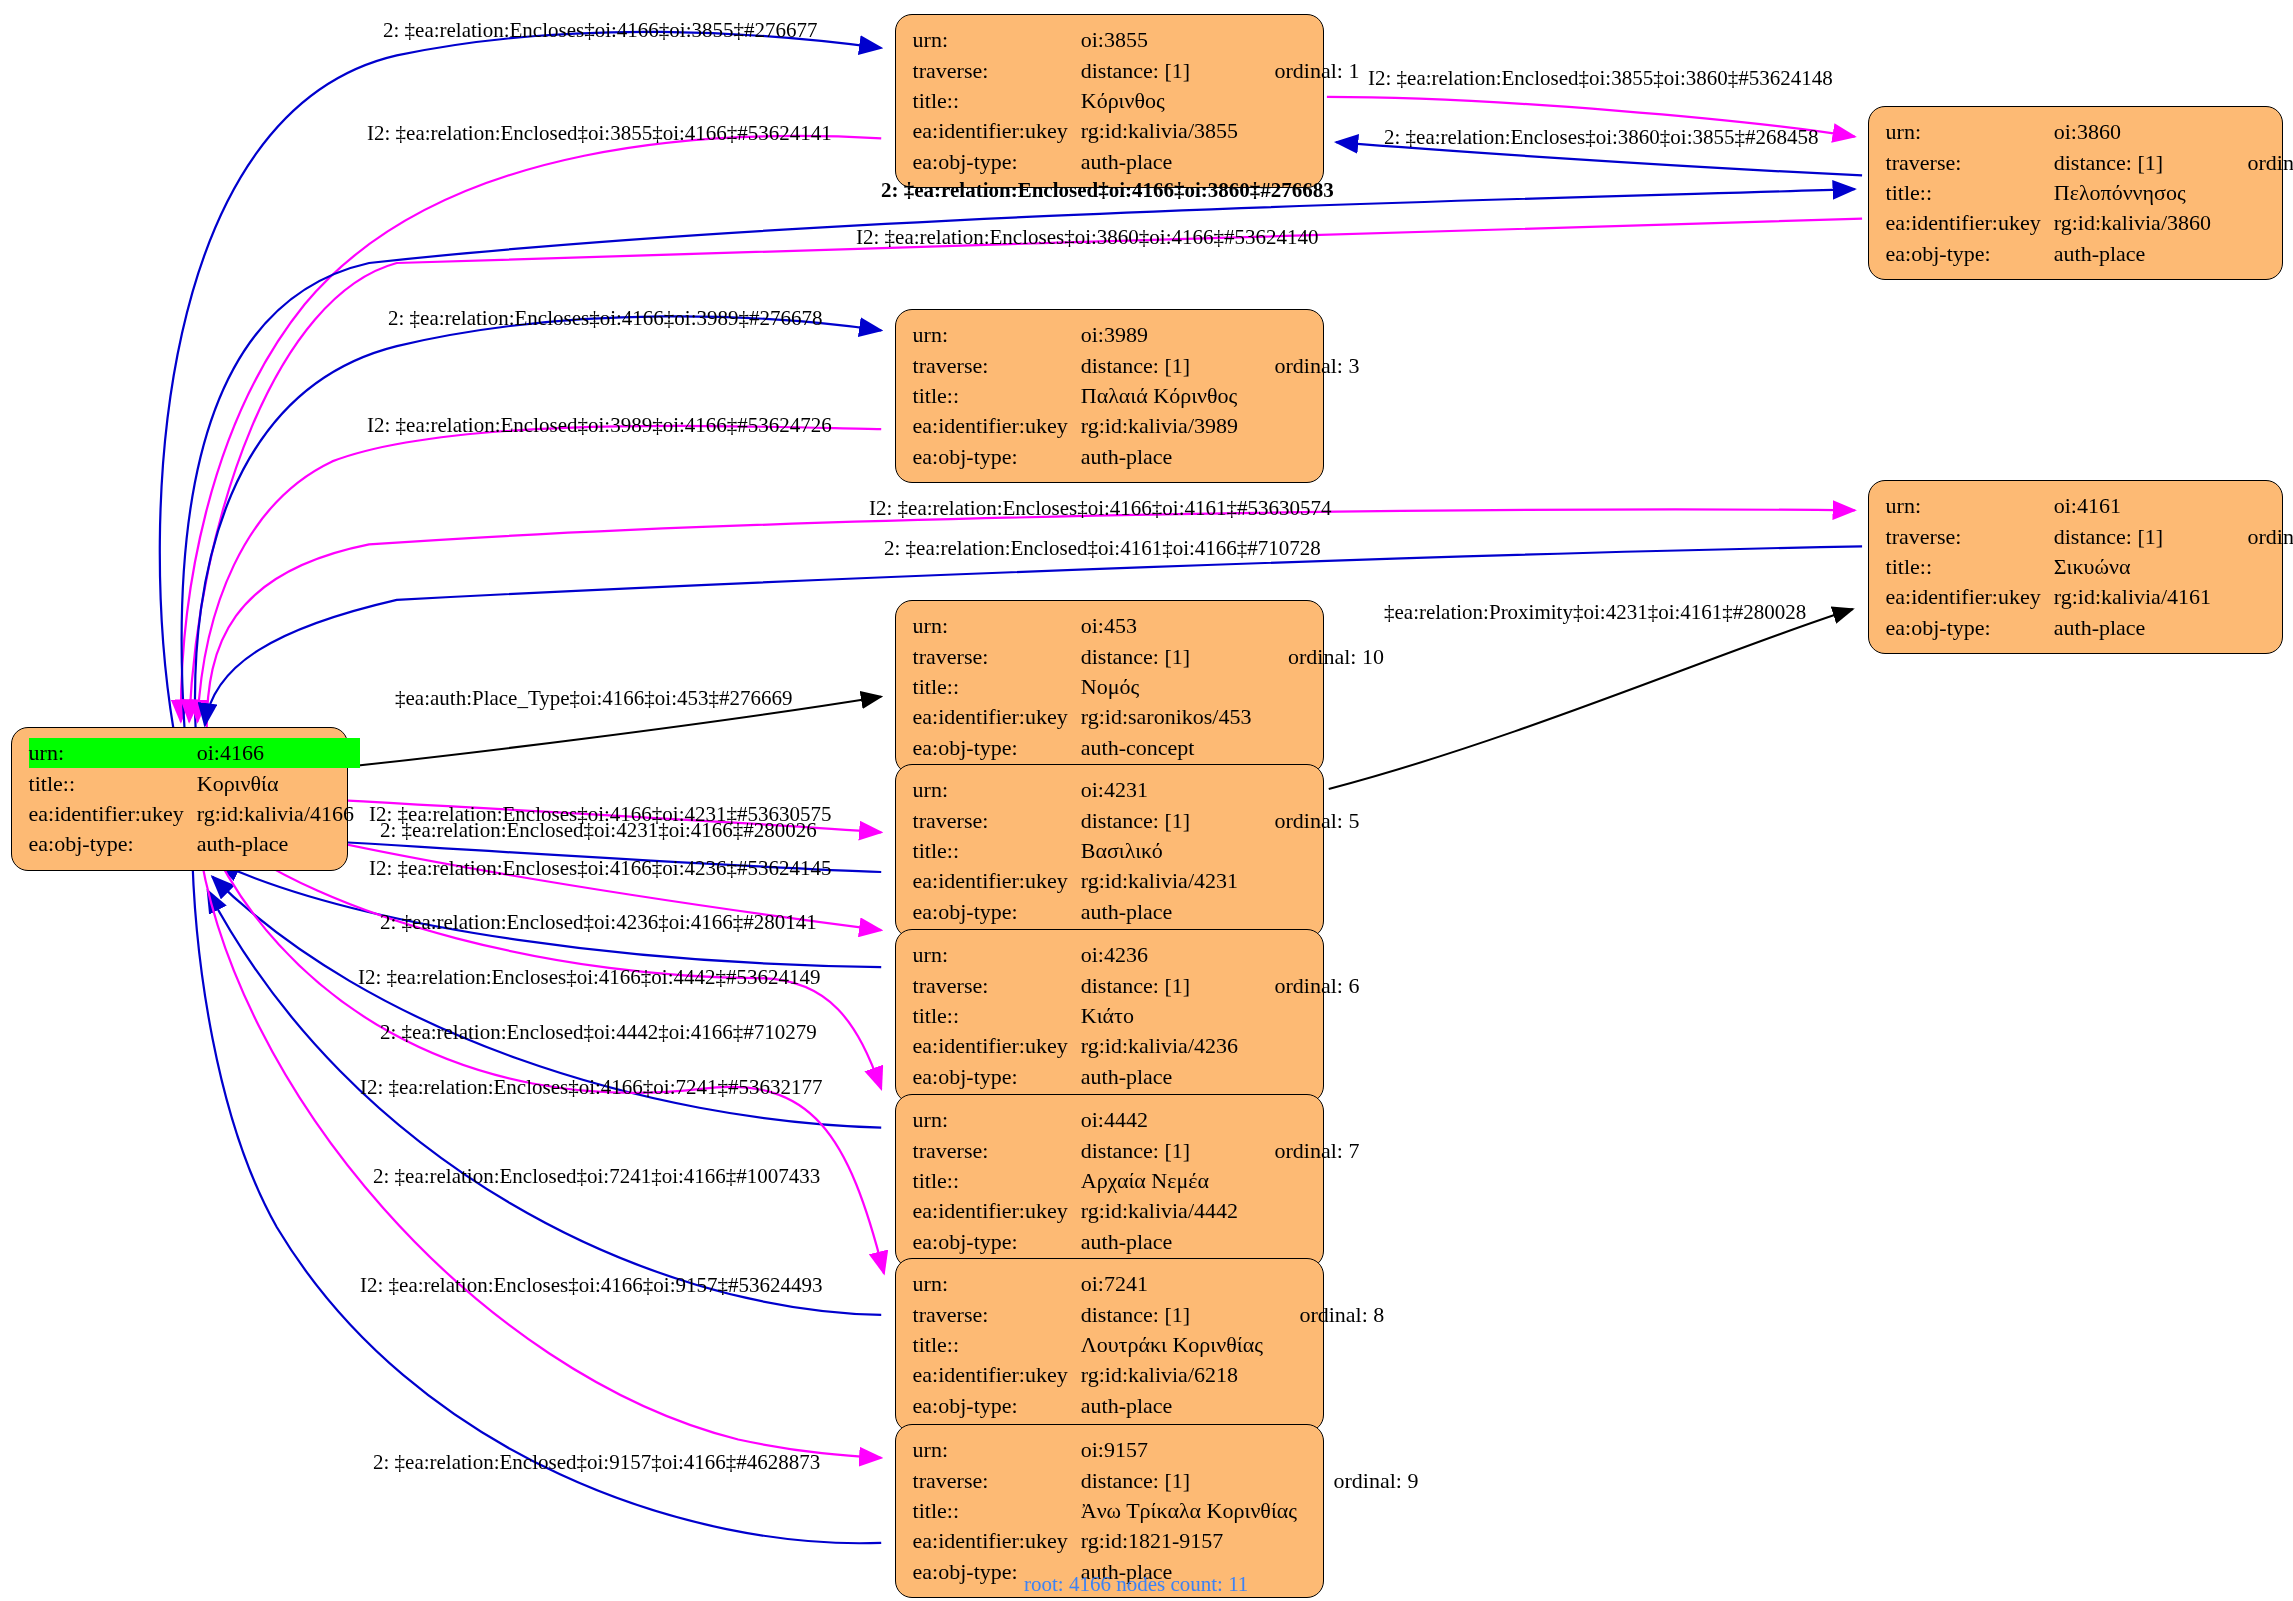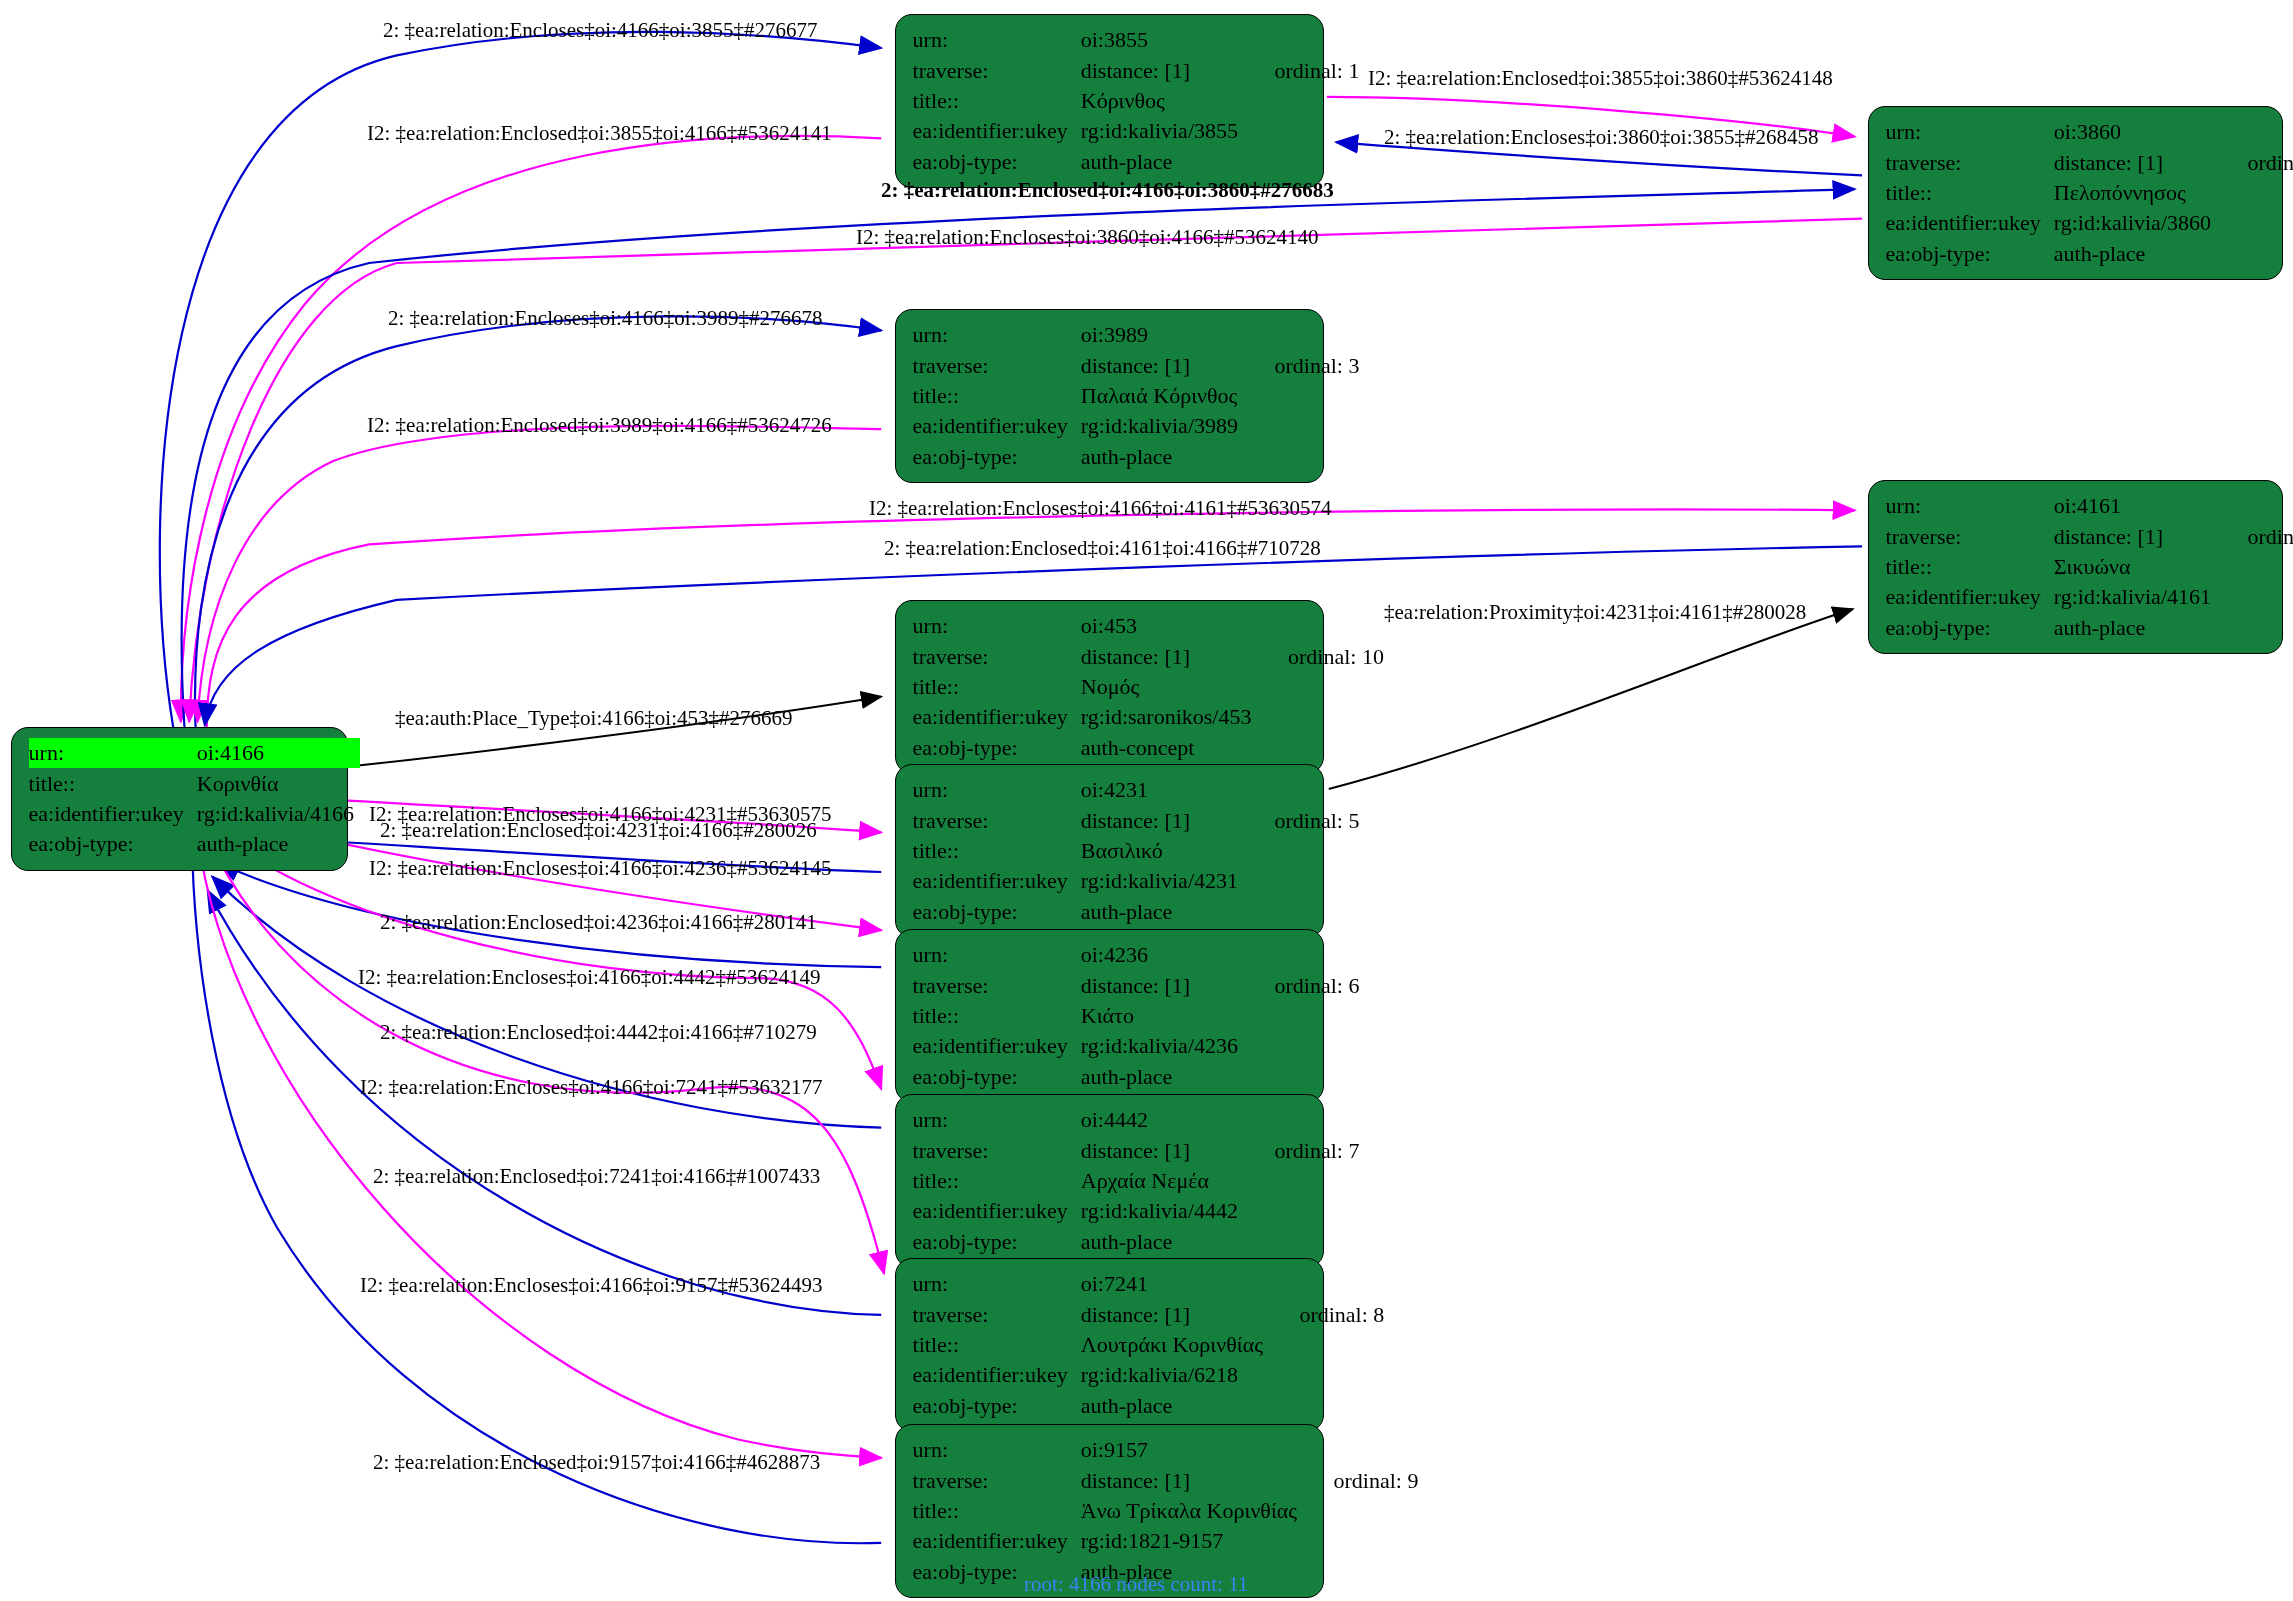--- a/index.html
+++ b/index.html
@@ -23,21 +23,21 @@
     top: 0;
     width: 2293px;
     height: 1601px;
     pointer-events: none;
   }
   .node {
     position: absolute;
     box-sizing: border-box;
     border: 1.5px solid #000000;
     border-radius: 17px;
-    background: #15803d;
+    background: #fdba74;
     padding: 10px 14.8px 10px 16.6px;
   }
   .node table {
     border-collapse: collapse;
     font-size: 22px;
     line-height: 1.0;
   }
   .node td {
     padding: 4.2px 0 4.2px 0;
     white-space: nowrap;
@@ -485,21 +485,21 @@
   <div class="edge-label" style="left:367px;  top:123px;">I2: ‡ea:relation:Enclosed‡oi:3855‡oi:4166‡#53624141</div>
   <div class="edge-label" style="left:1368px; top:68px;">I2: ‡ea:relation:Enclosed‡oi:3855‡oi:3860‡#53624148</div>
   <div class="edge-label" style="left:1384px; top:127px;">2: ‡ea:relation:Encloses‡oi:3860‡oi:3855‡#268458</div>
   <div class="edge-label" style="left:881px;  top:180px;font-weight:bold;">2: ‡ea:relation:Enclosed‡oi:4166‡oi:3860‡#276683</div>
   <div class="edge-label" style="left:856px;  top:227px;">I2: ‡ea:relation:Encloses‡oi:3860‡oi:4166‡#53624140</div>
   <div class="edge-label" style="left:388px;  top:308px;">2: ‡ea:relation:Encloses‡oi:4166‡oi:3989‡#276678</div>
   <div class="edge-label" style="left:367px;  top:415px;">I2: ‡ea:relation:Enclosed‡oi:3989‡oi:4166‡#53624726</div>
   <div class="edge-label" style="left:869px;  top:498px;">I2: ‡ea:relation:Encloses‡oi:4166‡oi:4161‡#53630574</div>
   <div class="edge-label" style="left:884px;  top:538px;">2: ‡ea:relation:Enclosed‡oi:4161‡oi:4166‡#710728</div>
   <div class="edge-label" style="left:1384px; top:602px;">‡ea:relation:Proximity‡oi:4231‡oi:4161‡#280028</div>
-  <div class="edge-label" style="left:395px;  top:688px;margin-top:20px;">‡ea:auth:Place_Type‡oi:4166‡oi:453‡#276669</div>
+  <div class="edge-label" style="left:395px;  top:688px;">‡ea:auth:Place_Type‡oi:4166‡oi:453‡#276669</div>
   <div class="edge-label" style="left:369px;  top:775px;margin-top:29px;">I2: ‡ea:relation:Encloses‡oi:4166‡oi:4231‡#53630575</div>
   <div class="edge-label" style="left:380px;  top:820px;">2: ‡ea:relation:Enclosed‡oi:4231‡oi:4166‡#280026</div>
   <div class="edge-label" style="left:369px;  top:858px;">I2: ‡ea:relation:Encloses‡oi:4166‡oi:4236‡#53624145</div>
   <div class="edge-label" style="left:380px;  top:912px;">2: ‡ea:relation:Enclosed‡oi:4236‡oi:4166‡#280141</div>
   <div class="edge-label" style="left:358px;  top:967px;">I2: ‡ea:relation:Encloses‡oi:4166‡oi:4442‡#53624149</div>
   <div class="edge-label" style="left:380px;  top:1022px;">2: ‡ea:relation:Enclosed‡oi:4442‡oi:4166‡#710279</div>
   <div class="edge-label" style="left:360px;  top:1077px;">I2: ‡ea:relation:Encloses‡oi:4166‡oi:7241‡#53632177</div>
   <div class="edge-label" style="left:373px;  top:1166px;">2: ‡ea:relation:Enclosed‡oi:7241‡oi:4166‡#1007433</div>
   <div class="edge-label" style="left:360px;  top:1275px;">I2: ‡ea:relation:Encloses‡oi:4166‡oi:9157‡#53624493</div>
   <div class="edge-label" style="left:373px;  top:1452px;">2: ‡ea:relation:Enclosed‡oi:9157‡oi:4166‡#4628873</div>

